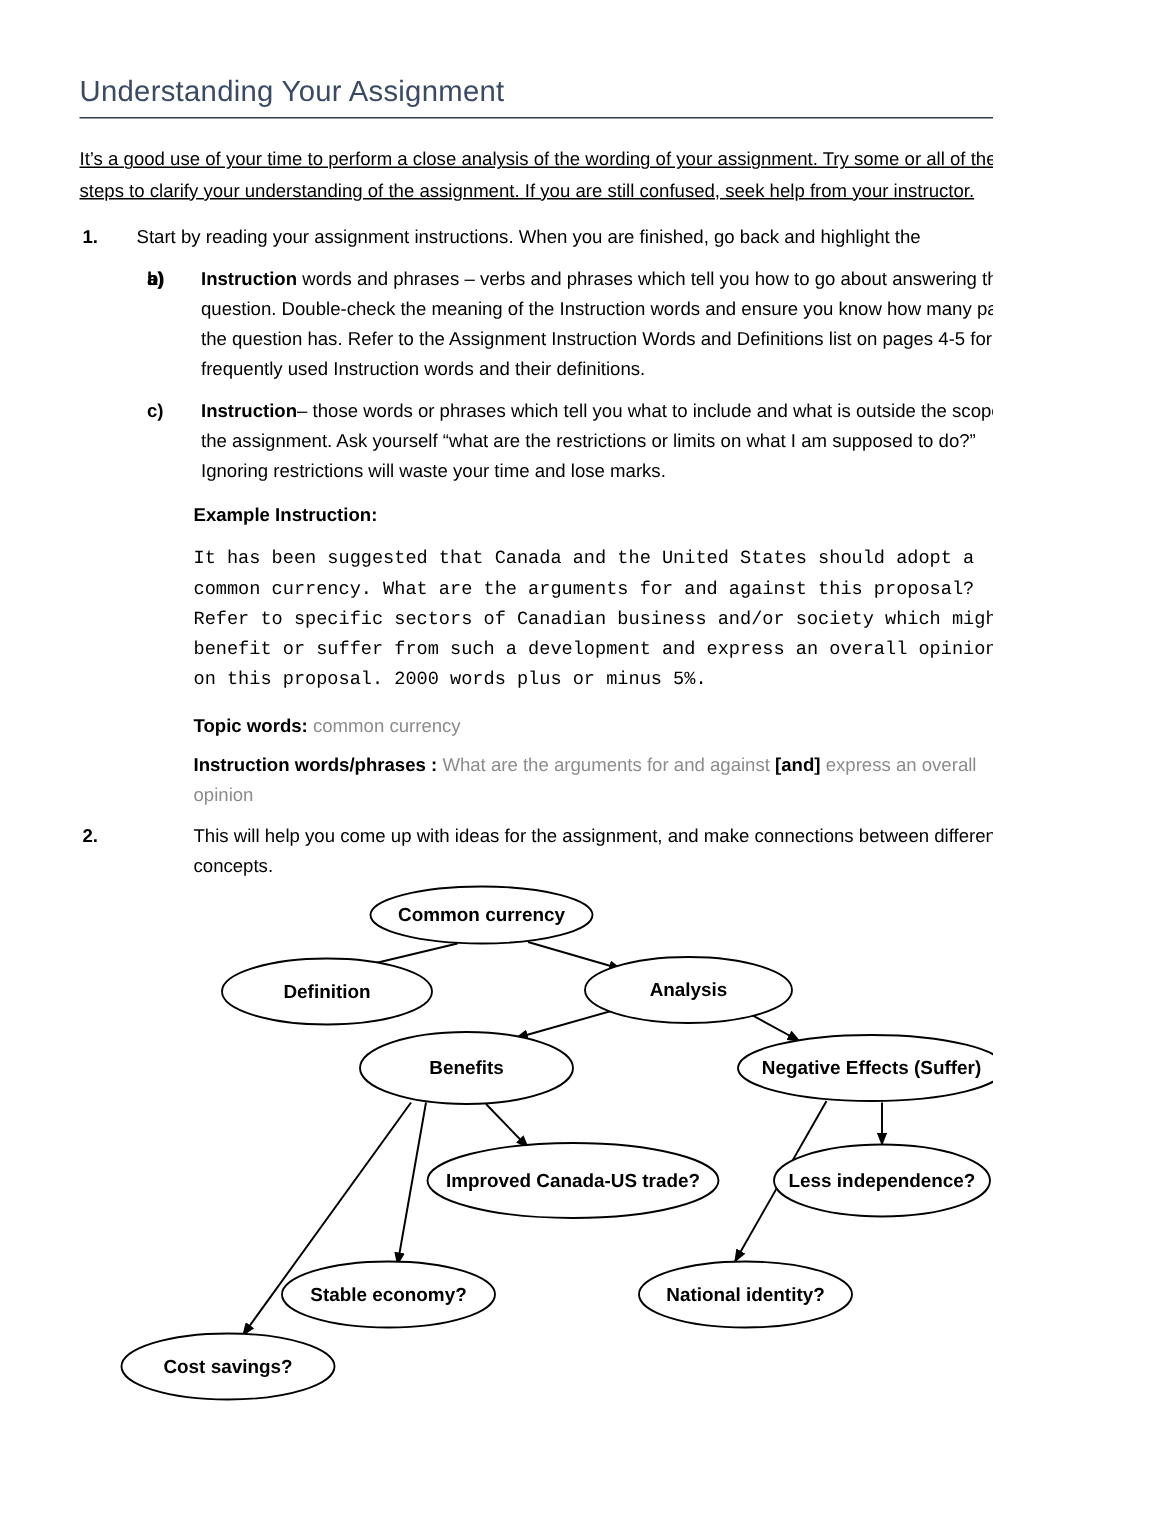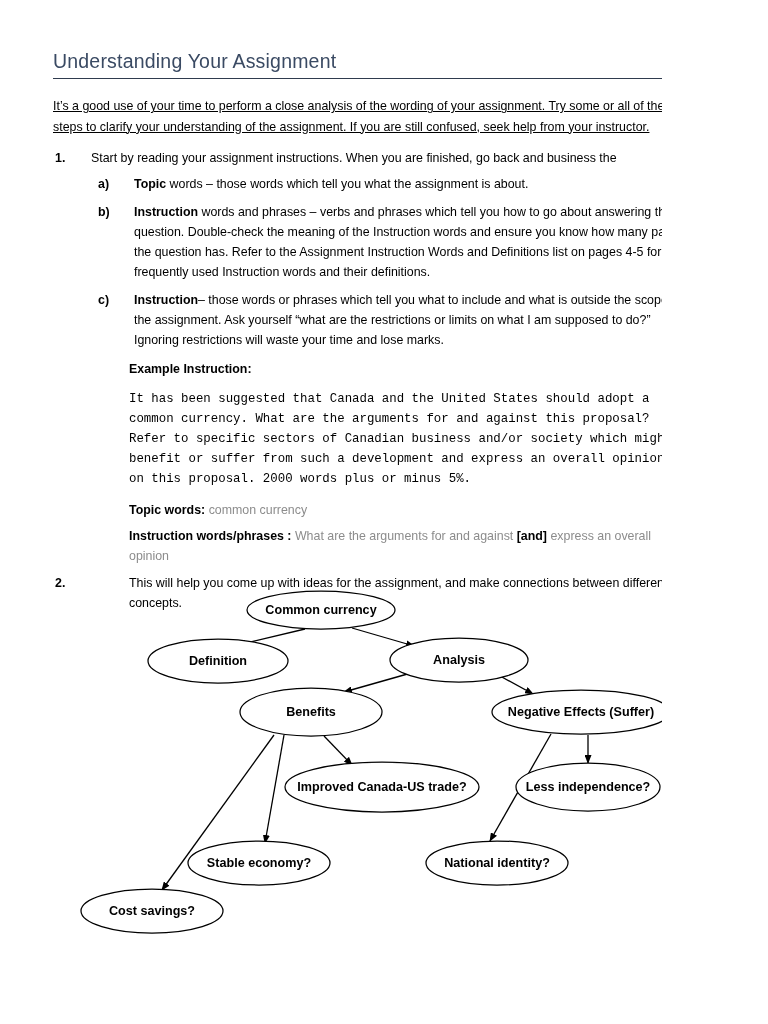--- a/index.html
+++ b/index.html
@@ -171,26 +171,25 @@
 
     <h1 class="doc-title">Understanding Your Assignment</h1>
     <div class="title-rule"></div>
 
     <p class="intro">It’s a good use of your time to perform a close analysis of the wording of your assignment. Try some or all of these steps to clarify your understanding of the assignment. If you are still confused, seek help from your instructor.</p>
 
     <ol class="numlist">
 
       <li class="num-item">
         <span class="num-marker">1.</span>
-        <span class="num-text"><b>Start by reading your assignment instructions.</b><span> When you are finished, go back and business the</span></span>
+        <span class="num-text"><b>Start by reading your assignment instructions.</b><span> When you are finished, go back and highlight the</span></span>
 
         <ol class="alphalist">
           <li class="alpha-item">
             <span class="alpha-marker">a)</span>
-            <span class="alpha-text"><b>Topic</b><span> words – those words which tell you what the assignment is about.</span></span>
           </li>
           <li class="alpha-item">
             <span class="alpha-marker">b)</span>
             <span class="alpha-text"><b>Instruction</b><span> words and phrases – verbs and phrases which tell you how to go about answering the question. Double-check the meaning of the Instruction words and ensure you know how many parts the question has. Refer to the Assignment Instruction Words and Definitions list   on pages 4-5 for frequently used Instruction words and their definitions.</span></span>
           </li>
           <li class="alpha-item">
             <span class="alpha-marker">c)</span>
             <span class="alpha-text"><b>Instruction</b><span>– those words or phrases which tell you what to include and what is outside the scope of the assignment.  Ask yourself “what are the restrictions or limits on what I am supposed to do?” Ignoring restrictions will waste your time and lose marks.</span></span>
           </li>
         </ol>

